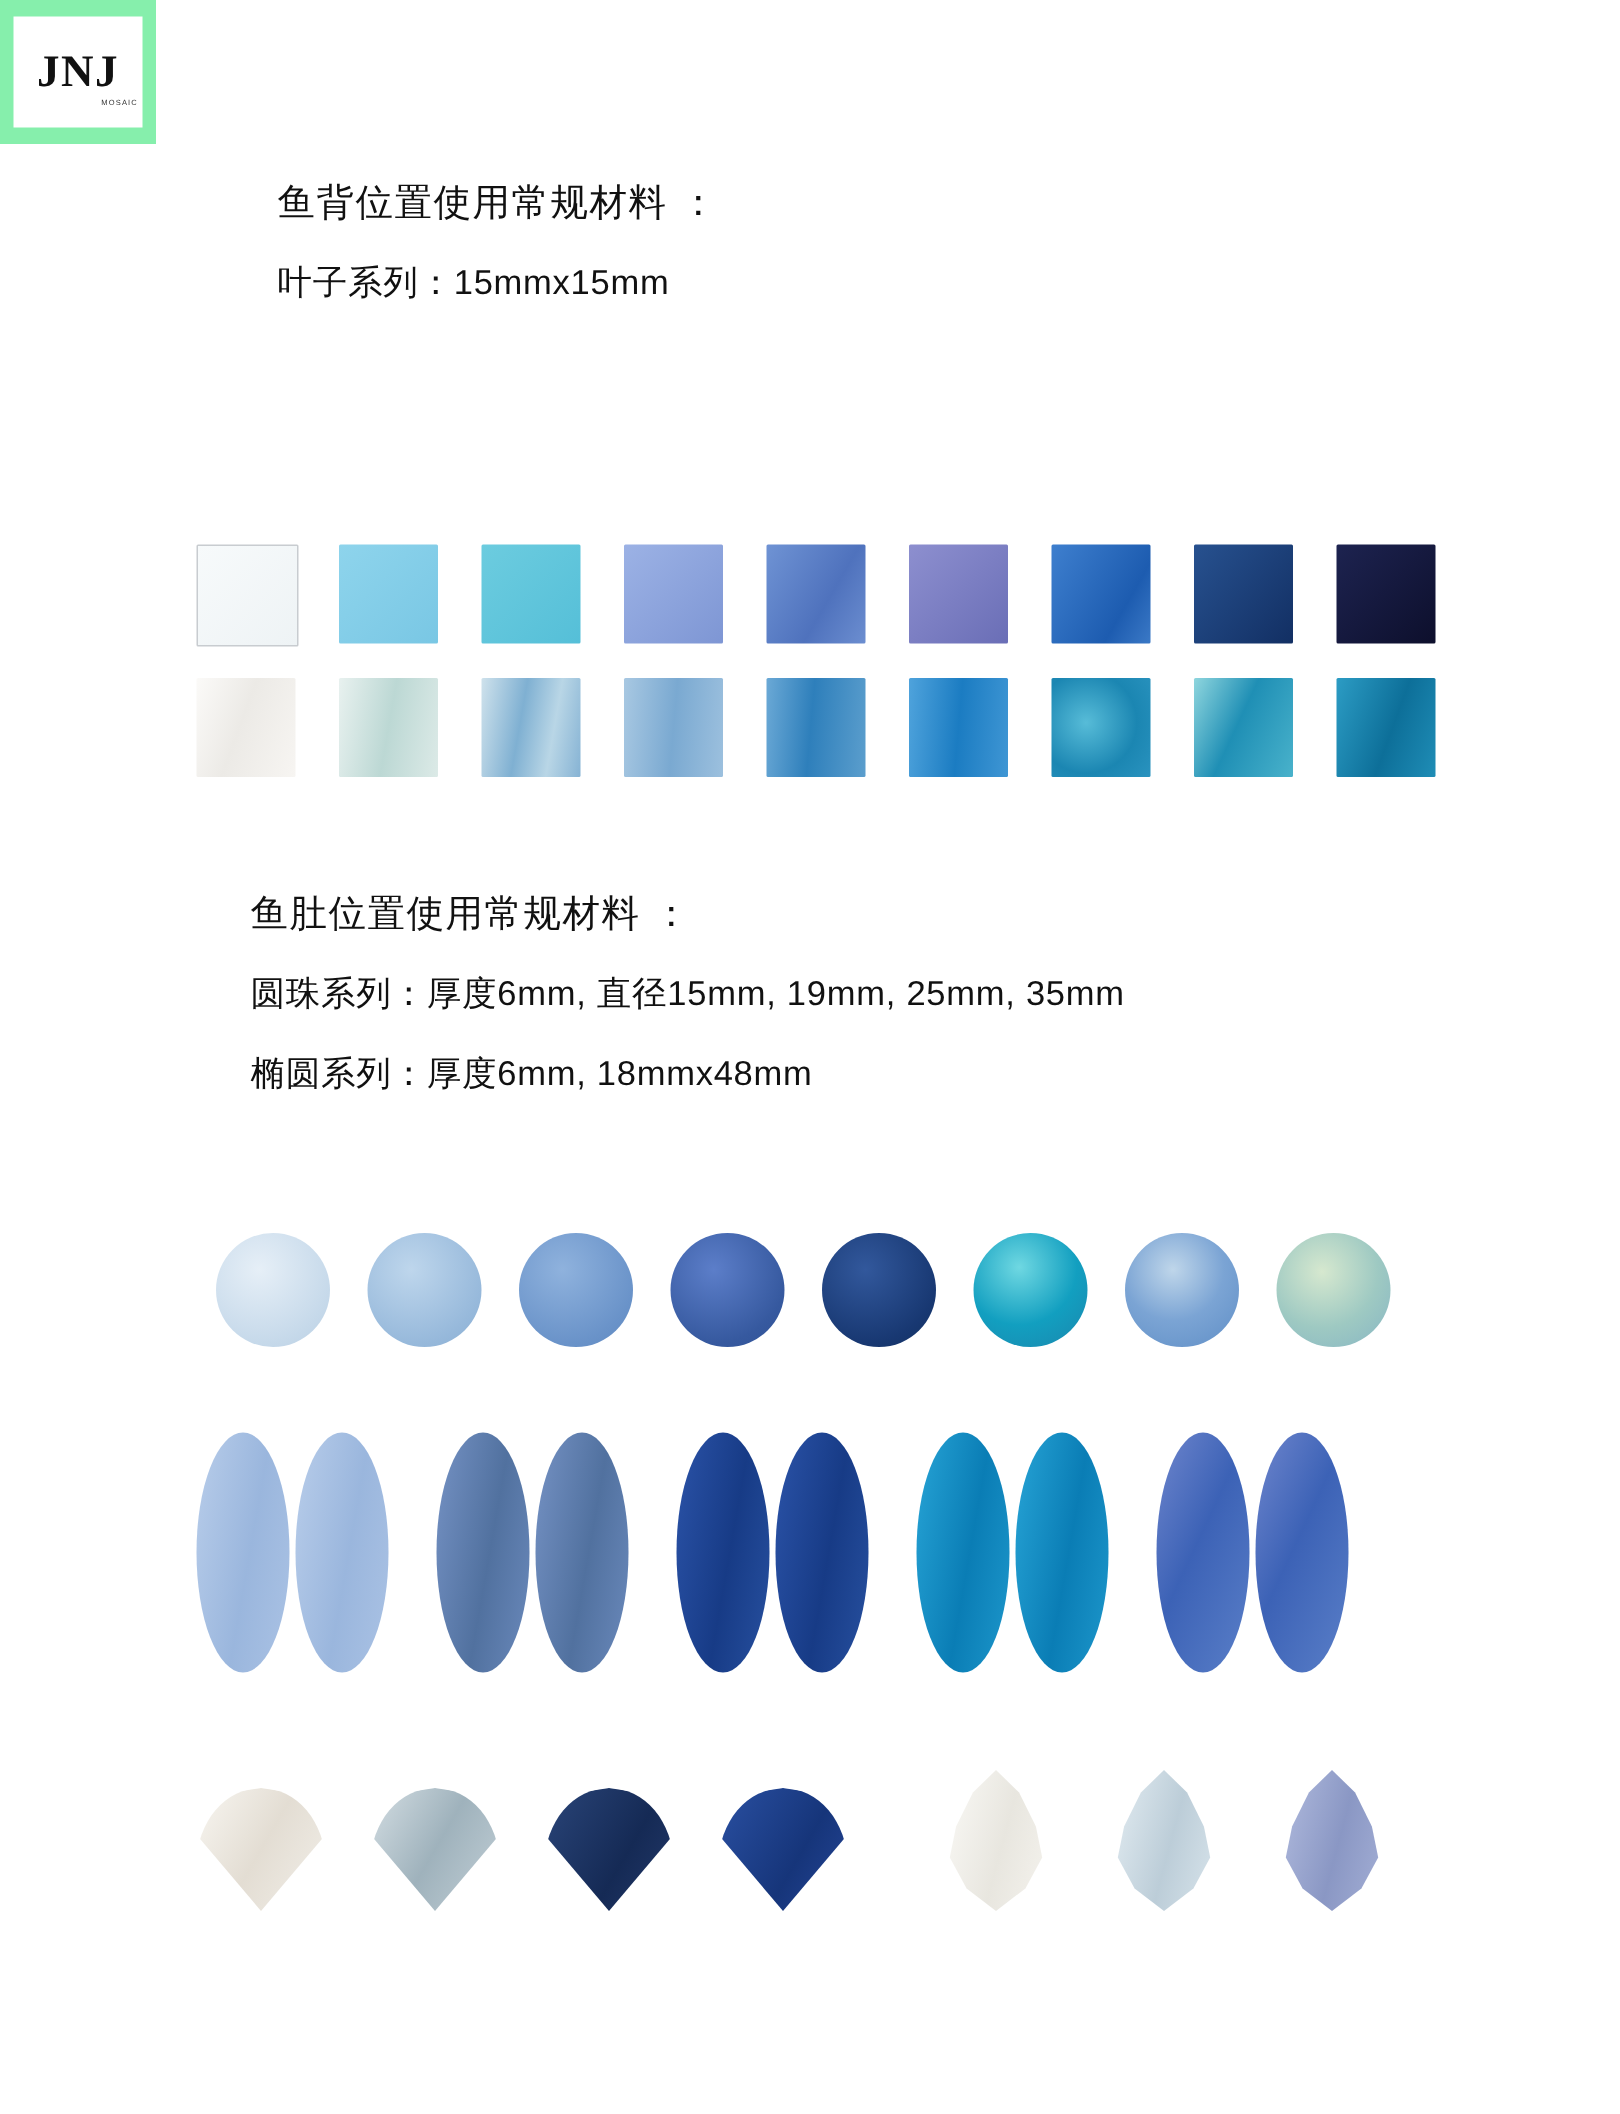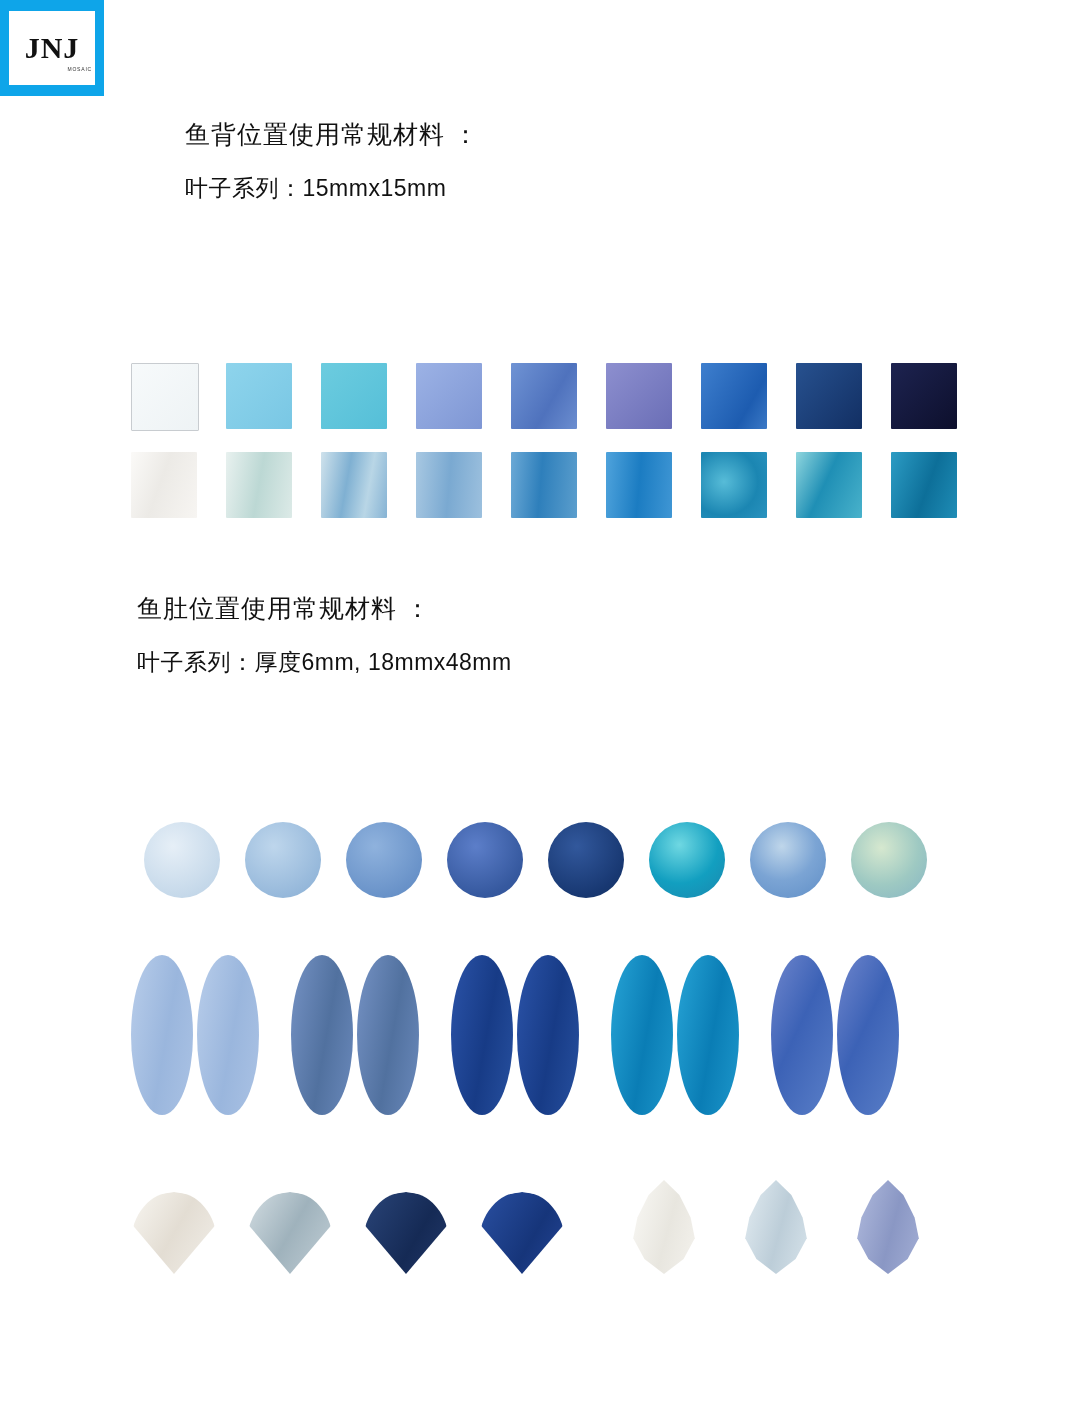--- a/index.html
+++ b/index.html
@@ -16,21 +16,21 @@
     overflow: hidden;
   }
 
   
   .logo-box {
     position: absolute;
     left: 0;
     top: 0;
     width: 104px;
     height: 96px;
-    background: #0ea5e9;
+    background: #86efac;
     display: flex;
     align-items: center;
     justify-content: center;
   }
   .logo-inner {
     position: relative;
     width: 86px;
     height: 74px;
     background: #ffffff;
     display: flex;
@@ -178,23 +178,24 @@
     <div class="sq" style="background: linear-gradient(100deg, rgb(232, 241, 239) 0%, rgb(188, 216, 212) 50%, rgb(220, 234, 231) 100%);"></div>
     <div class="sq" style="background: linear-gradient(100deg, rgb(207, 226, 236) 0%, rgb(127, 176, 210) 40%, rgb(185, 214, 230) 70%, rgb(134, 179, 212) 100%);"></div>
     <div class="sq" style="background: linear-gradient(95deg, rgb(168, 200, 226) 0%, rgb(122, 169, 209) 50%, rgb(156, 192, 222) 100%);"></div>
     <div class="sq" style="background: linear-gradient(95deg, rgb(107, 169, 214) 0%, rgb(46, 127, 187) 45%, rgb(91, 158, 205) 100%);"></div>
     <div class="sq" style="background: linear-gradient(95deg, rgb(79, 163, 220) 0%, rgb(27, 124, 194) 50%, rgb(63, 150, 212) 100%);"></div>
     <div class="sq" style="background: radial-gradient(circle at 35% 45%, rgb(87, 188, 216) 0%, rgb(27, 134, 178) 60%, rgb(42, 147, 191) 100%);"></div>
     <div class="sq" style="background: linear-gradient(115deg, rgb(143, 214, 222) 0%, rgb(31, 143, 181) 45%, rgb(73, 178, 203) 100%);"></div>
     <div class="sq" style="background: linear-gradient(110deg, rgb(44, 156, 196) 0%, rgb(13, 111, 153) 55%, rgb(31, 141, 182) 100%);"></div>
   </div>
 
-<div class="section-text" style="top:592px;">
+<div class="section-text" style="top:592px;margin-left:30px;">
   <p class="heading">鱼肚位置使用常规材料 ：</p>
-  <p class="spec-line">叶子系列：厚度6mm, 18mmx48mm</p>
+  <p class="spec-line">圆珠系列：厚度6mm, 直径15mm, 19mm, 25mm, 35mm</p>
+  <p class="spec-line">椭圆系列：厚度6mm, 18mmx48mm</p>
 </div>
 
 <div class="circle-row" id="circle-row" style="top:822px;">
     <div class="circle-cell">
       <div class="circle" style="background: radial-gradient(circle at 38% 32%, rgb(230, 239, 247) 0%, rgb(198, 217, 234) 70%, rgb(185, 207, 227) 100%);"></div>
     </div>
     <div class="circle-cell">
       <div class="circle" style="background: radial-gradient(circle at 38% 32%, rgb(190, 214, 236) 0%, rgb(151, 185, 219) 70%, rgb(137, 174, 211) 100%);"></div>
     </div>
     <div class="circle-cell">

